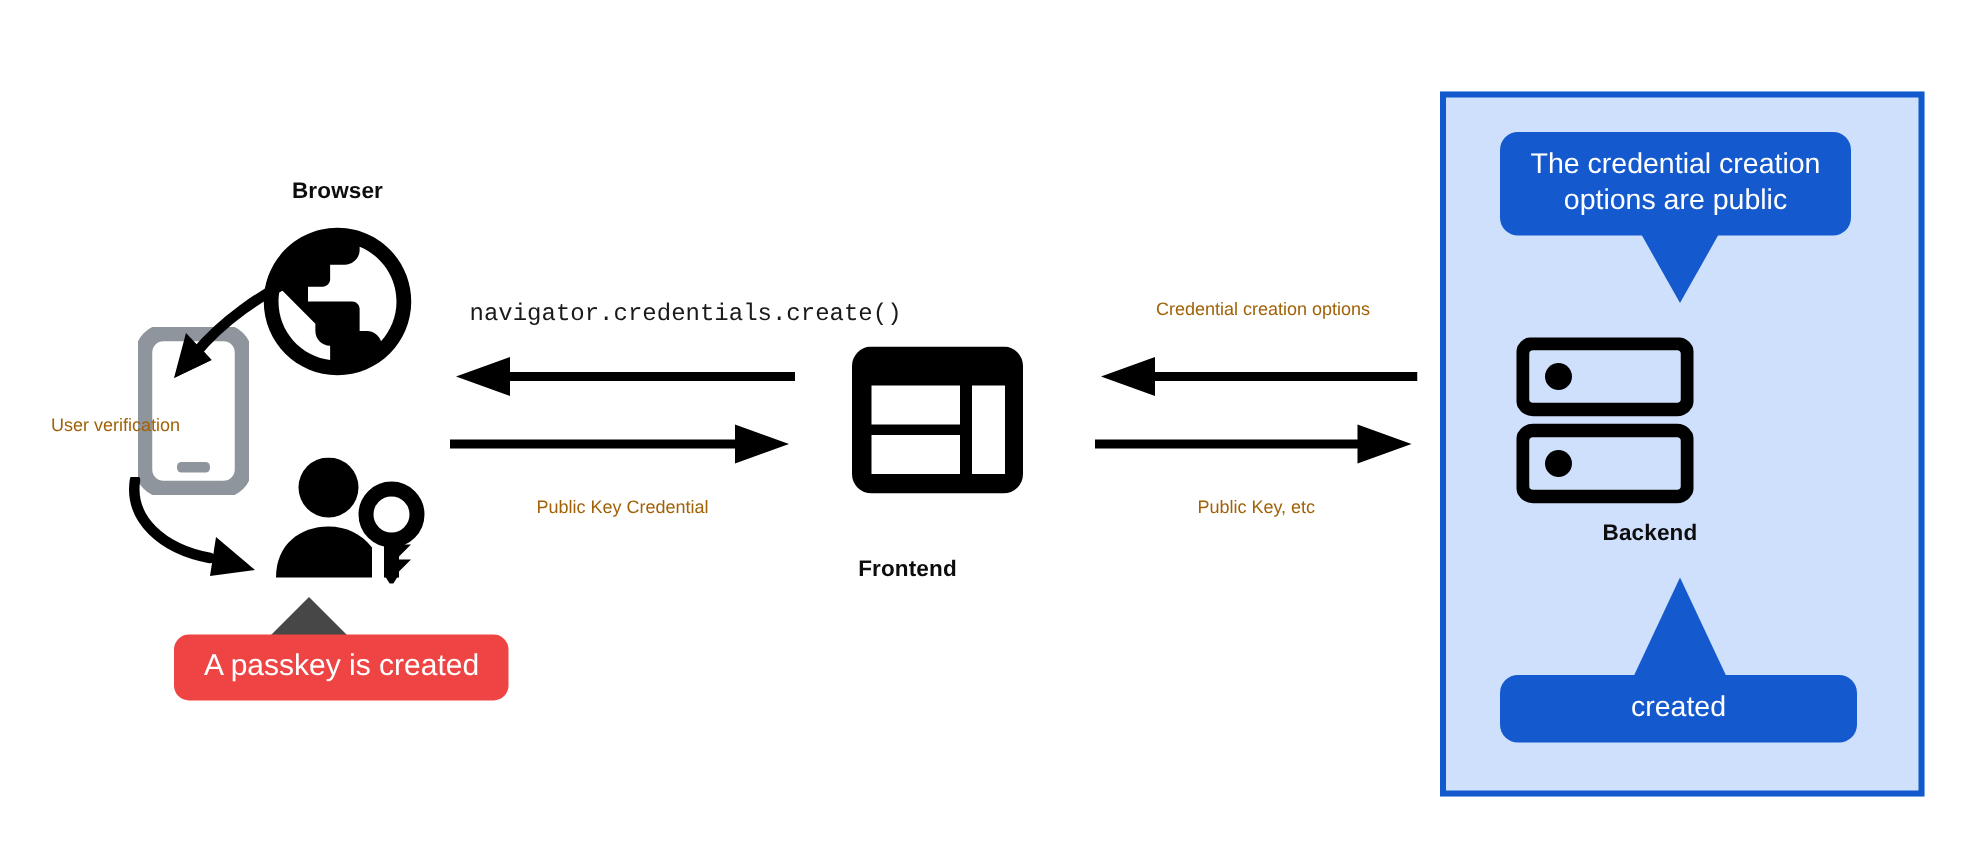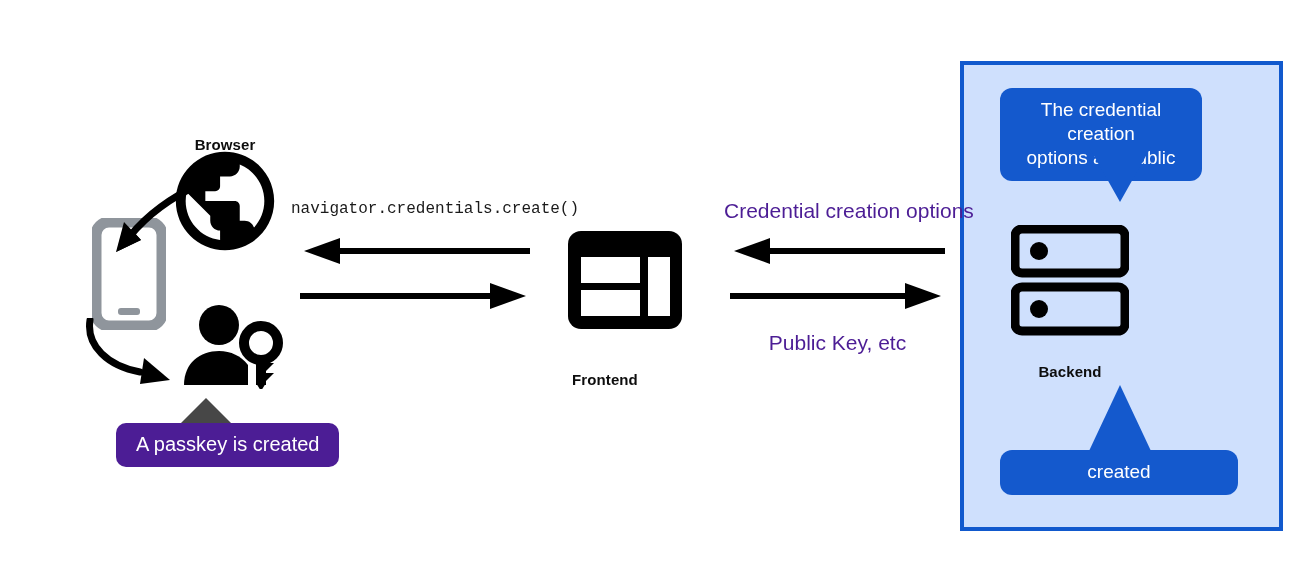--- a/index.html
+++ b/index.html
@@ -23,31 +23,32 @@
   
   .label-bold {
     font-size: 15px;
     font-weight: bold;
     color: #0d0d0d;
     letter-spacing: 0.1px;
     white-space: nowrap;
     text-align: center;
   }
   .label-plain {
-    font-size: 21px;
+    font-size: 12px;
     font-weight: normal;
-    color: #4c1d95;
+    color: #a16207;
     white-space: nowrap;
     text-align: center;
   }
   .label-mono {
     font-family: "Liberation Mono", "DejaVu Sans Mono", monospace;
     font-size: 16px;
     color: #1a1a1a;
     white-space: nowrap;
+    margin-left: 22px;
   }
 
   
   #backend-panel {
     left: 960px;
     top: 61px;
     width: 323px;
     height: 470px;
     background: #cfe0fd;
     border: 4px solid #1159cd;
@@ -75,21 +76,21 @@
     border-top: 55px solid #1459cd;
   }
   .tail-up {
     border-left: 31px solid transparent;
     border-right: 31px solid transparent;
     border-bottom: 66px solid #1459cd;
   }
 
   
   .tooltip-dark {
-    background: #4c1d95;
+    background: #ef4444;
     color: #ffffff;
     border-radius: 10px;
     font-size: 20px;
     text-align: center;
     padding: 10px 20px 11px 20px;
     box-sizing: border-box;
     white-space: nowrap;
   }
   .tooltip-tail-up {
     width: 0; height: 0;
@@ -101,77 +102,78 @@
   
   .icon-svg { display: block; }
 </style>
 </head>
 <body>
 
 <div id="canvas">
 
   <div class="abs" id="backend-panel"></div>
 
-  <div class="abs" style="left:1000px; top:88px; width:202px;">
+  <div class="abs" style="left:1000px; top:88px; width:234px;">
     <div class="callout">
       <div>The credential creation</div>
       <div>options are public</div>
     </div>
   </div>
   <div class="abs callout-tail tail-down" style="left:1089px; top:147px;"></div>
 
   <div class="abs" style="left:1011px; top:225px;">
     <svg class="icon-svg" width="118" height="114" viewBox="0 0 118 114" aria-hidden="true">
       <rect x="4" y="4" width="110" height="44" rx="7" ry="7" fill="none" stroke="#000000" stroke-width="9"></rect>
       <circle cx="28" cy="26" r="9" fill="#000000"></circle>
       <rect x="4" y="62" width="110" height="44" rx="7" ry="7" fill="none" stroke="#000000" stroke-width="9"></rect>
       <circle cx="28" cy="84" r="9" fill="#000000"></circle>
     </svg>
   </div>
 
-  <div class="abs label-bold" style="left:1011px; top:347px; width:118px;margin-top:16px;">Backend</div>
+  <div class="abs label-bold" style="left:1041px; top:347px; width:118px;">Backend</div>
 
   <div class="abs callout-tail tail-up" style="left:1089px; top:385px;"></div>
   <div class="abs" style="left:1000px; top:450px; width:238px;">
     <div class="callout">
       <div>created</div>
     </div>
   </div>
 
   <div class="abs" style="left:568px; top:231px;">
     <svg class="icon-svg" width="114" height="98" viewBox="0 0 114 98" aria-hidden="true">
       <rect x="0" y="0" width="114" height="98" rx="13" ry="13" fill="#000000"></rect>
       <rect x="13" y="26" width="59" height="26" fill="#ffffff"></rect>
       <rect x="13" y="59" width="59" height="26" fill="#ffffff"></rect>
       <rect x="80" y="26" width="22" height="59" fill="#ffffff"></rect>
     </svg>
   </div>
   <div class="abs label-bold" style="left:548px; top:338px; width:114px;margin-top:33px;">Frontend</div>
 
-  <div class="abs label-bold" style="left:166px; top:136px; width:118px;">Browser</div>
+  <div class="abs label-bold" style="left:166px; top:119px; width:118px;">Browser</div>
 
   <div class="abs" style="left:92px; top:218px;">
     <svg class="icon-svg" width="74" height="112" viewBox="0 0 74 112" aria-hidden="true">
       <rect x="4" y="4" width="66" height="104" rx="13" ry="13" fill="none" stroke="#8f959c" stroke-width="11"></rect>
       <rect x="26" y="90" width="22" height="7" rx="3" ry="3" fill="#8f959c"></rect>
     </svg>
   </div>
 
   <div class="abs" style="left:166px; top:142px;">
     <svg class="icon-svg" width="118" height="118" viewBox="0 0 24 24" aria-hidden="true">
       <path fill="#000000" d="M12 2C6.48 2 2 6.48 2 12s4.48 10 10 10 10-4.48 10-10S17.52 2 12 2zm-1 17.93c-3.95-.49-7-3.85-7-7.93 0-.62.08-1.21.21-1.79L9 15v1c0 1.1.9 2 2 2v1.93zm6.9-2.54c-.26-.81-1-1.39-1.9-1.39h-1v-3c0-.55-.45-1-1-1H8v-2h2c.55 0 1-.45 1-1V7h2c1.1 0 2-.9 2-2v-.41c2.93 1.19 5 4.06 5 7.41 0 2.08-.8 3.97-2.1 5.39z"></path>
     </svg>
   </div>
 
   <svg class="abs" style="left:96px; top:178px;" width="110" height="100" viewBox="0 0 110 100">
     <path d="M104 6 C 78 18, 52 36, 34 58" fill="none" stroke="#000000" stroke-width="7" stroke-linecap="round"></path>
     <path d="M20 74 L 45 62 L 36 52 Z" fill="#000000"></path>
     <path d="M20 74 L 28 44 L 45 62 Z" fill="#000000"></path>
   </svg>
 
+  <div class="abs label-plain" style="left:34px; top:276px; width:150px; text-align:left;">User verification</div>
 
   <svg class="abs" style="left:78px; top:318px;" width="120" height="80" viewBox="0 0 120 80">
     <path d="M12 2 C 8 28, 30 48, 62 54" fill="none" stroke="#000000" stroke-width="7" stroke-linecap="round"></path>
     <path d="M92 62 L 62 66 L 66 40 Z" fill="#000000"></path>
   </svg>
 
   <div class="abs" style="left:182px; top:305px;">
     <svg class="icon-svg" width="104" height="84" viewBox="0 0 104 84" aria-hidden="true">
       <circle cx="37" cy="20" r="20" fill="#000000"></circle>
       <path d="M2 80 C 2 58, 18 46, 37 46 C 49 46, 59 51, 66 60 L 66 80 Z" fill="#000000"></path>
@@ -194,20 +196,21 @@
   <svg class="abs" style="left:300px; top:236px;" width="230" height="30" viewBox="0 0 230 30">
     <line x1="36" y1="15" x2="230" y2="15" stroke="#000000" stroke-width="6"></line>
     <path d="M4 15 L 40 2 L 40 28 Z" fill="#000000"></path>
   </svg>
 
   <svg class="abs" style="left:300px; top:281px;" width="230" height="30" viewBox="0 0 230 30">
     <line x1="0" y1="15" x2="194" y2="15" stroke="#000000" stroke-width="6"></line>
     <path d="M226 15 L 190 2 L 190 28 Z" fill="#000000"></path>
   </svg>
 
+  <div class="abs label-plain" style="left:300px; top:331px; width:230px;">Public Key Credential</div>
 
   <div class="abs label-plain" style="left:724px; top:199px; width:236px;">Credential creation options</div>
 
   <svg class="abs" style="left:730px; top:236px;" width="215" height="30" viewBox="0 0 215 30">
     <line x1="36" y1="15" x2="215" y2="15" stroke="#000000" stroke-width="6"></line>
     <path d="M4 15 L 40 2 L 40 28 Z" fill="#000000"></path>
   </svg>
 
   <svg class="abs" style="left:730px; top:281px;" width="215" height="30" viewBox="0 0 215 30">
     <line x1="0" y1="15" x2="179" y2="15" stroke="#000000" stroke-width="6"></line>

